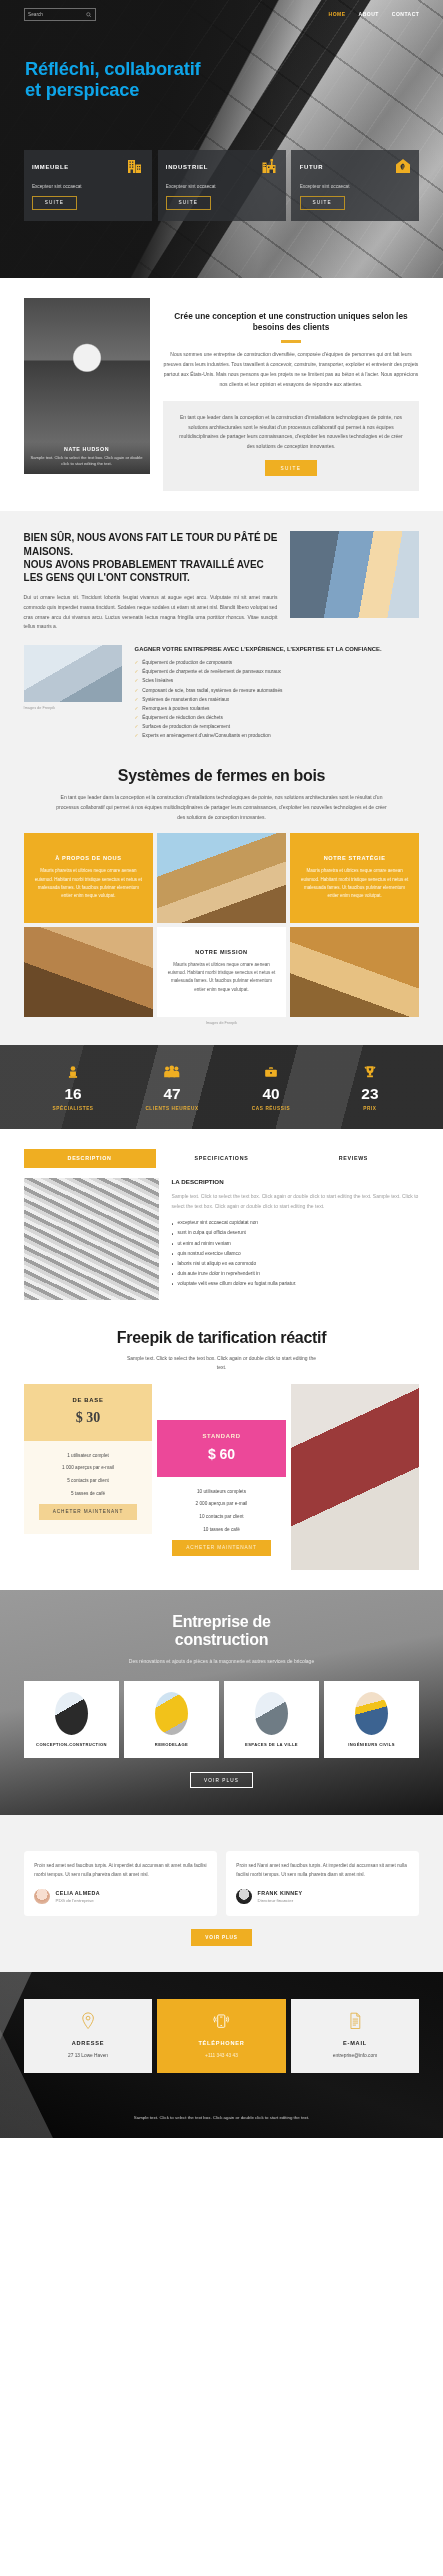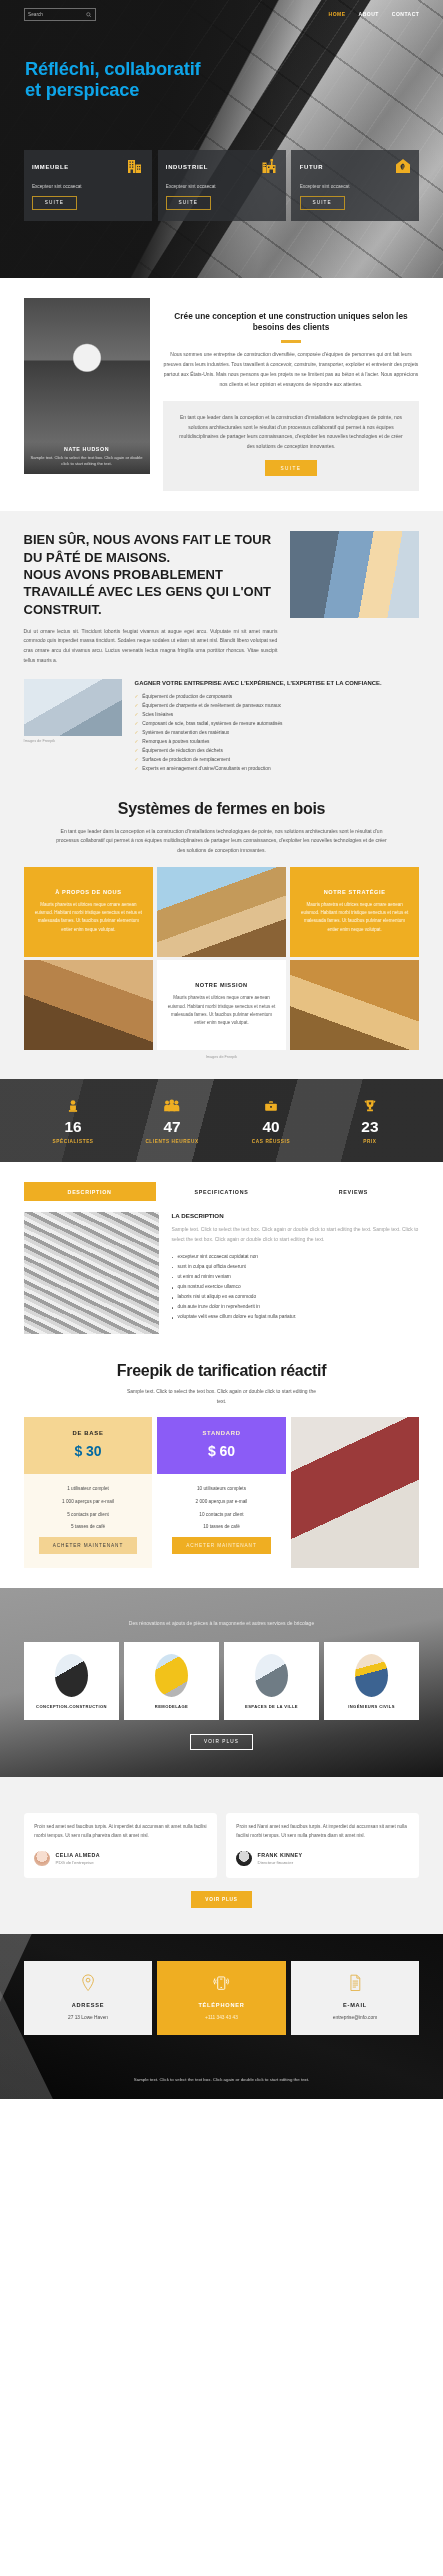--- a/index.html
+++ b/index.html
@@ -86,21 +86,21 @@
   
   .sec{ padding:20px 23.6px; }
   .sec-white{ background:#ffffff; }
   .sec-grey{ background:#f2f2f2; }
 
   .h2{
     font-size:16px; font-weight:bold; letter-spacing:-0.3px;
     text-align:center; color:#1d1d1d; line-height:1.12;
   }
   .h3{
-    font-size:13px; font-weight:bold; color:#1d1d1d; line-height:1.34;
+    font-size:10px; font-weight:bold; color:#1d1d1d; line-height:1.34;
   }
   .p{
     font-size:5px; line-height:1.95; color:#585858; text-align:justify;
   }
   .p-center{ text-align:center; }
 
   
   .two{ display:flex; gap:13px; align-items:flex-start; }
   .photo{ background:#9a9a9a; position:relative; overflow:hidden; }
   .ph-person{
@@ -181,26 +181,26 @@
     content:""; position:absolute; left:0; top:4.7px; width:1.8px; height:1.8px;
     border-radius:50%; background:#5a5a5a;
   }
   .muted{ color:#9e9e9e; }
 
   
   .price-row{ display:flex; gap:4.7px; margin-top:10.6px; align-items:stretch; }
   .price-col{ flex:1; }
   .price-head{ padding:13px 5.9px 15.4px; text-align:center; }
   .pc1 .price-head{ background:#f5d693; }
-  .pc2 .price-head{ background:#8b5cf6; }
+  .pc2 .price-head{ background:#ec4899;margin-top:36px; }
   .price-name{ font-size:5.9px; font-weight:bold; letter-spacing:0.7px; }
   .pc1 .price-name{ color:#1d1d1d; }
   .pc2 .price-name{ color:#fdf0d2; }
   .price-amt{ font-size:14px; font-weight:bold; margin-top:7px; }
-  .pc1 .price-amt{ color:#0369a1; }
+  .pc1 .price-amt{ color:#404040;font-family:Liberation Serif, serif; }
   .pc2 .price-amt{ color:#ffffff; }
   .price-body{ padding:11.8px 5.9px 14px; text-align:center; }
   .pc1 .price-body{ background:#fdf8ed; }
   .pc2 .price-body{ background:#ffffff; }
   .price-body li{ list-style:none; font-size:4.7px; color:#4b4b4b; margin-bottom:7.7px; }
   .btn-buy{
     display:inline-block; border:none; cursor:pointer;
     font-size:4.7px; letter-spacing:0.9px; padding:5.9px 8.3px; width:84%;
   }
   .pc1 .btn-buy{ background:#f3d392; color:#3a3a3a; }
@@ -544,20 +544,24 @@
         <button class="btn-buy">ACHETER MAINTENANT</button>
       </div>
     </div>
 
     <div class="price-col" style="background:linear-gradient(155deg,#e7e2dd 0 26%,#9b3a3a 26% 58%,#e2ddd6 58%);min-height:149px;"></div>
   </div>
 </section>
 
 <section class="services">
   <div class="services-in">
+    <h2 class="h2 h2-w">
+      <span>Entreprise de</span><br>
+      <span>construction</span>
+    </h2>
     <p class="p p-center" style="color:#e7e7e7;margin-top:8.3px;">Des rénovations et ajouts de pièces à la maçonnerie et autres services de bricolage</p>
 
     <div class="serv-grid">
       <div class="serv-card">
         <div class="serv-oval ov1"></div>
         <div class="serv-t">CONCEPTION-CONSTRUCTION</div>
       </div>
       <div class="serv-card">
         <div class="serv-oval ov2"></div>
         <div class="serv-t">REMODELAGE</div>

